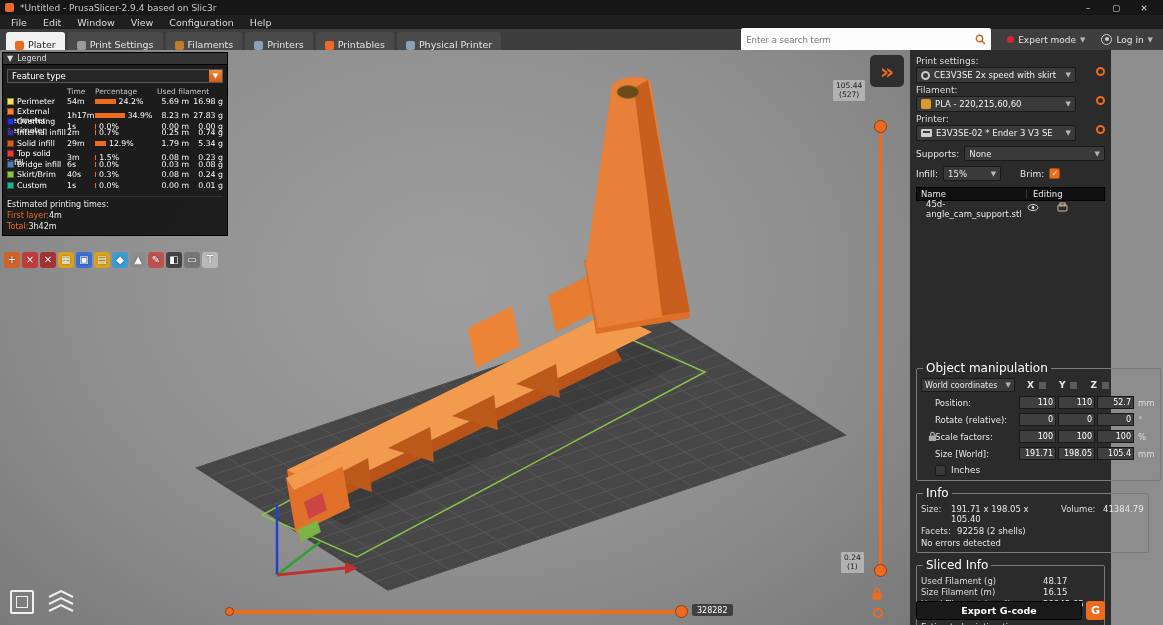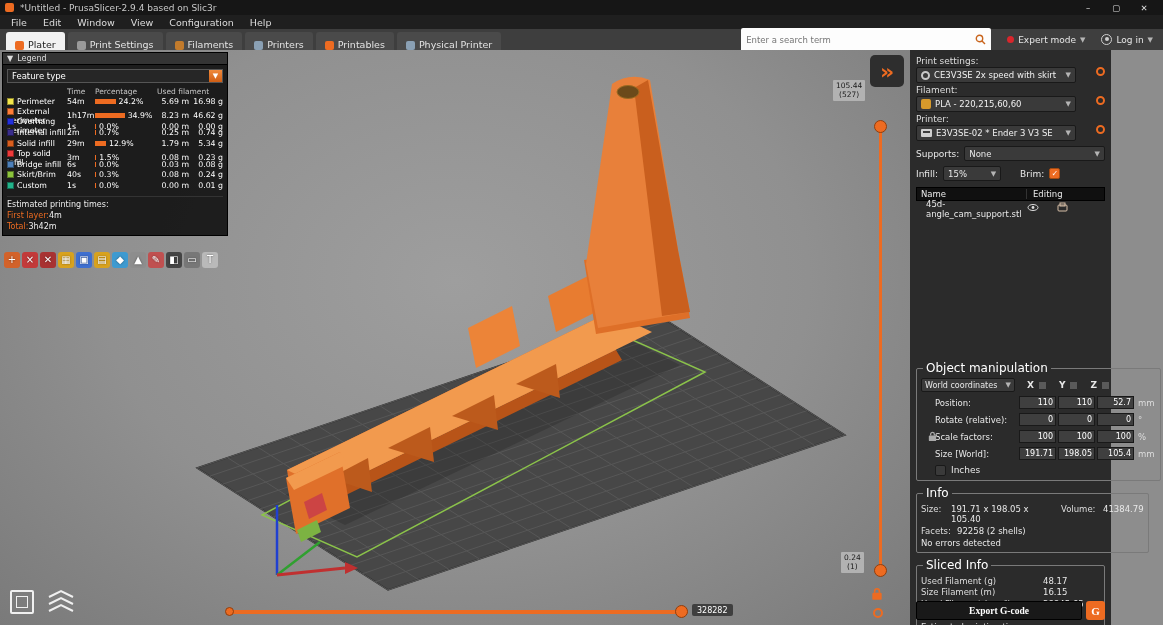--- a/index.html
+++ b/index.html
@@ -108,21 +108,21 @@
   .unit { width:18px; font-size:8.5px; margin-left:2px; color:#ddd; }
   .lockcol { position:absolute; left:6px; }
   .man-wrap { position:relative; padding-left:14px; }
   .inches-row { display:flex; align-items:flex-start; gap:5px; margin-top:4px; padding-left:14px; }
   .info-row { display:flex; margin-top:2px; font-size:8.5px; }
   .info-row .l1 { width:30px; color:#ddd; }
   .info-row .v1 { width:110px; }
   .info-row .l2 { width:42px; color:#ddd; }
   .sliced-row { display:flex; margin-top:1.5px; font-size:8.5px; }
   .sliced-row .sl { width:122px; color:#ddd; }
-  .export-bar { position:absolute; left:6px; right:6px; bottom:5px; display:flex; gap:4px; align-items:center;font-family:Liberation Serif, serif; }
+  .export-bar { position:absolute; left:6px; right:6px; bottom:5px; display:flex; gap:4px; align-items:center; }
   .export-btn { flex:1; height:19px; background:#191919; border:1px solid #000; color:#fff; font-weight:bold; font-size:9.5px; display:flex; align-items:center; justify-content:center; border-radius:2px; }
   .gbadge { width:19px; height:19px; background:#ED6B21; color:#fff; font-weight:bold; font-size:11px; display:flex; align-items:center; justify-content:center; border-radius:3px; }
 </style>
 </head>
 <body>
 
 <div class="titlebar">
   <span class="app-icon"></span>
   <span>*Untitled - PrusaSlicer-2.9.4 based on Slic3r</span>
   <span class="win-controls">
@@ -286,21 +286,21 @@
           <span class="num">16.98 g</span>
       </div>
       <div class="lg-grid lg-row">
         <span><span class="sw" style="background: rgb(255, 125, 56);"></span><span>External perimeter</span></span>
         <span>1h17m</span>
         <span class="pctcell">
             <span class="pbar" style="width: 29.665px;"></span>
             <span>34.9%</span>
           </span>
         <span class="num">8.23 m</span>
-          <span class="num">46.62 g</span>
+          <span class="num">27.83 g</span>
       </div>
       <div class="lg-grid lg-row">
         <span><span class="sw" style="background: rgb(35, 48, 220);"></span><span>Overhang perimeter</span></span>
         <span>1s</span>
         <span class="pctcell">
             <span class="pbar" style="width: 1px;"></span>
             <span>0.0%</span>
           </span>
         <span class="num">0.00 m</span>
           <span class="num">0.00 g</span>

